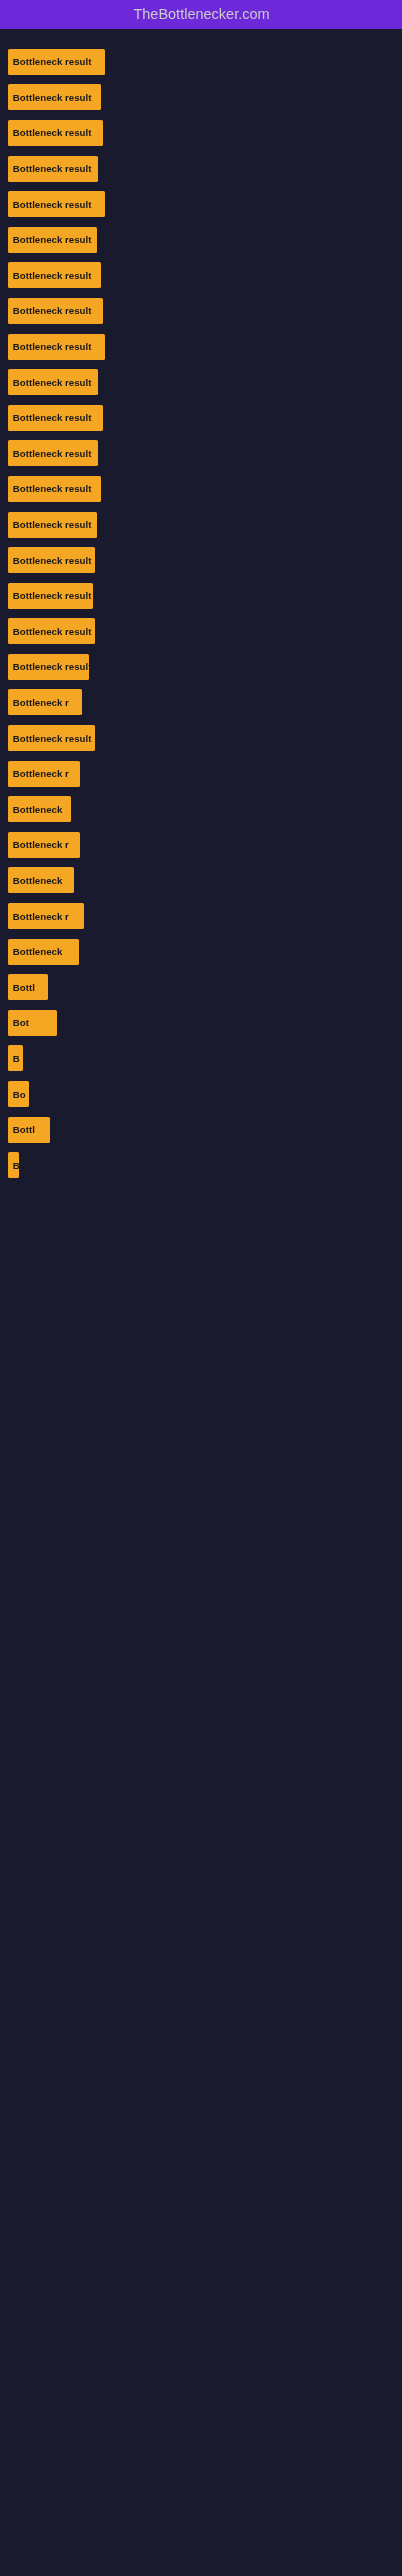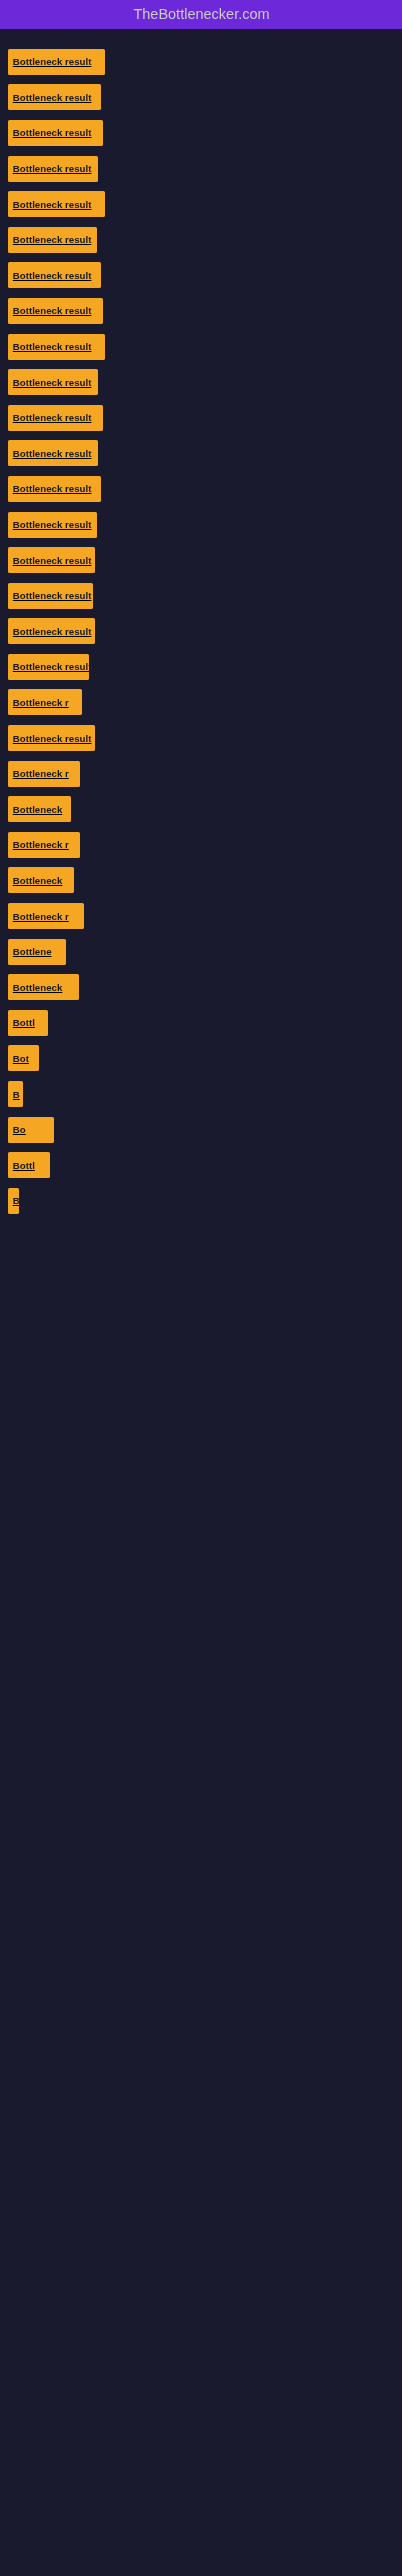--- a/index.html
+++ b/index.html
@@ -30,21 +30,20 @@
       flex-direction: column;
       gap: 0px;
     }
 
     .bar-row {
       display: flex;
       align-items: center;
       height: 34px;
       position: relative;
       margin-bottom: 1.6px;
-      text-decoration: underline;
     }
 
     .bottleneck-bar {
       background-color: #f5a623;
       height: 26px;
       display: flex;
       align-items: center;
       padding-left: 4.8px;
       color: #1a1a1a;
       font-size: 9.7px;
@@ -135,36 +134,33 @@
       <div class="bar-row">
         <div class="bottleneck-bar" style="width: 72px;">Bottleneck r</div>
       </div>
       <div class="bar-row">
         <div class="bottleneck-bar" style="width: 66px;">Bottleneck</div>
       </div>
       <div class="bar-row">
         <div class="bottleneck-bar" style="width: 76px;">Bottleneck r</div>
       </div>
       <div class="bar-row">
-        <div class="bottleneck-bar" style="width: 58px;">Bottlene</div>
-      </div>
-      <div class="bar-row">
         <div class="bottleneck-bar" style="width: 71px;">Bottleneck</div>
       </div>
       <div class="bar-row">
         <div class="bottleneck-bar" style="width: 40px;">Bottl</div>
       </div>
       <div class="bar-row">
-        <div class="bottleneck-bar" style="width: 31px;">Bot</div>
+        <div class="bottleneck-bar" style="width: 49px;">Bot</div>
       </div>
       <div class="bar-row">
         <div class="bottleneck-bar" style="width: 14.5px;">B</div>
       </div>
       <div class="bar-row">
-        <div class="bottleneck-bar" style="width: 46px;">Bo</div>
+        <div class="bottleneck-bar" style="width: 21px;">Bo</div>
       </div>
       <div class="bar-row">
         <div class="bottleneck-bar" style="width: 42px;">Bottl</div>
       </div>
       <div class="bar-row">
         <div class="bottleneck-bar" style="width: 11.3px;">B</div>
       </div>
     </div>
 </div>
 

